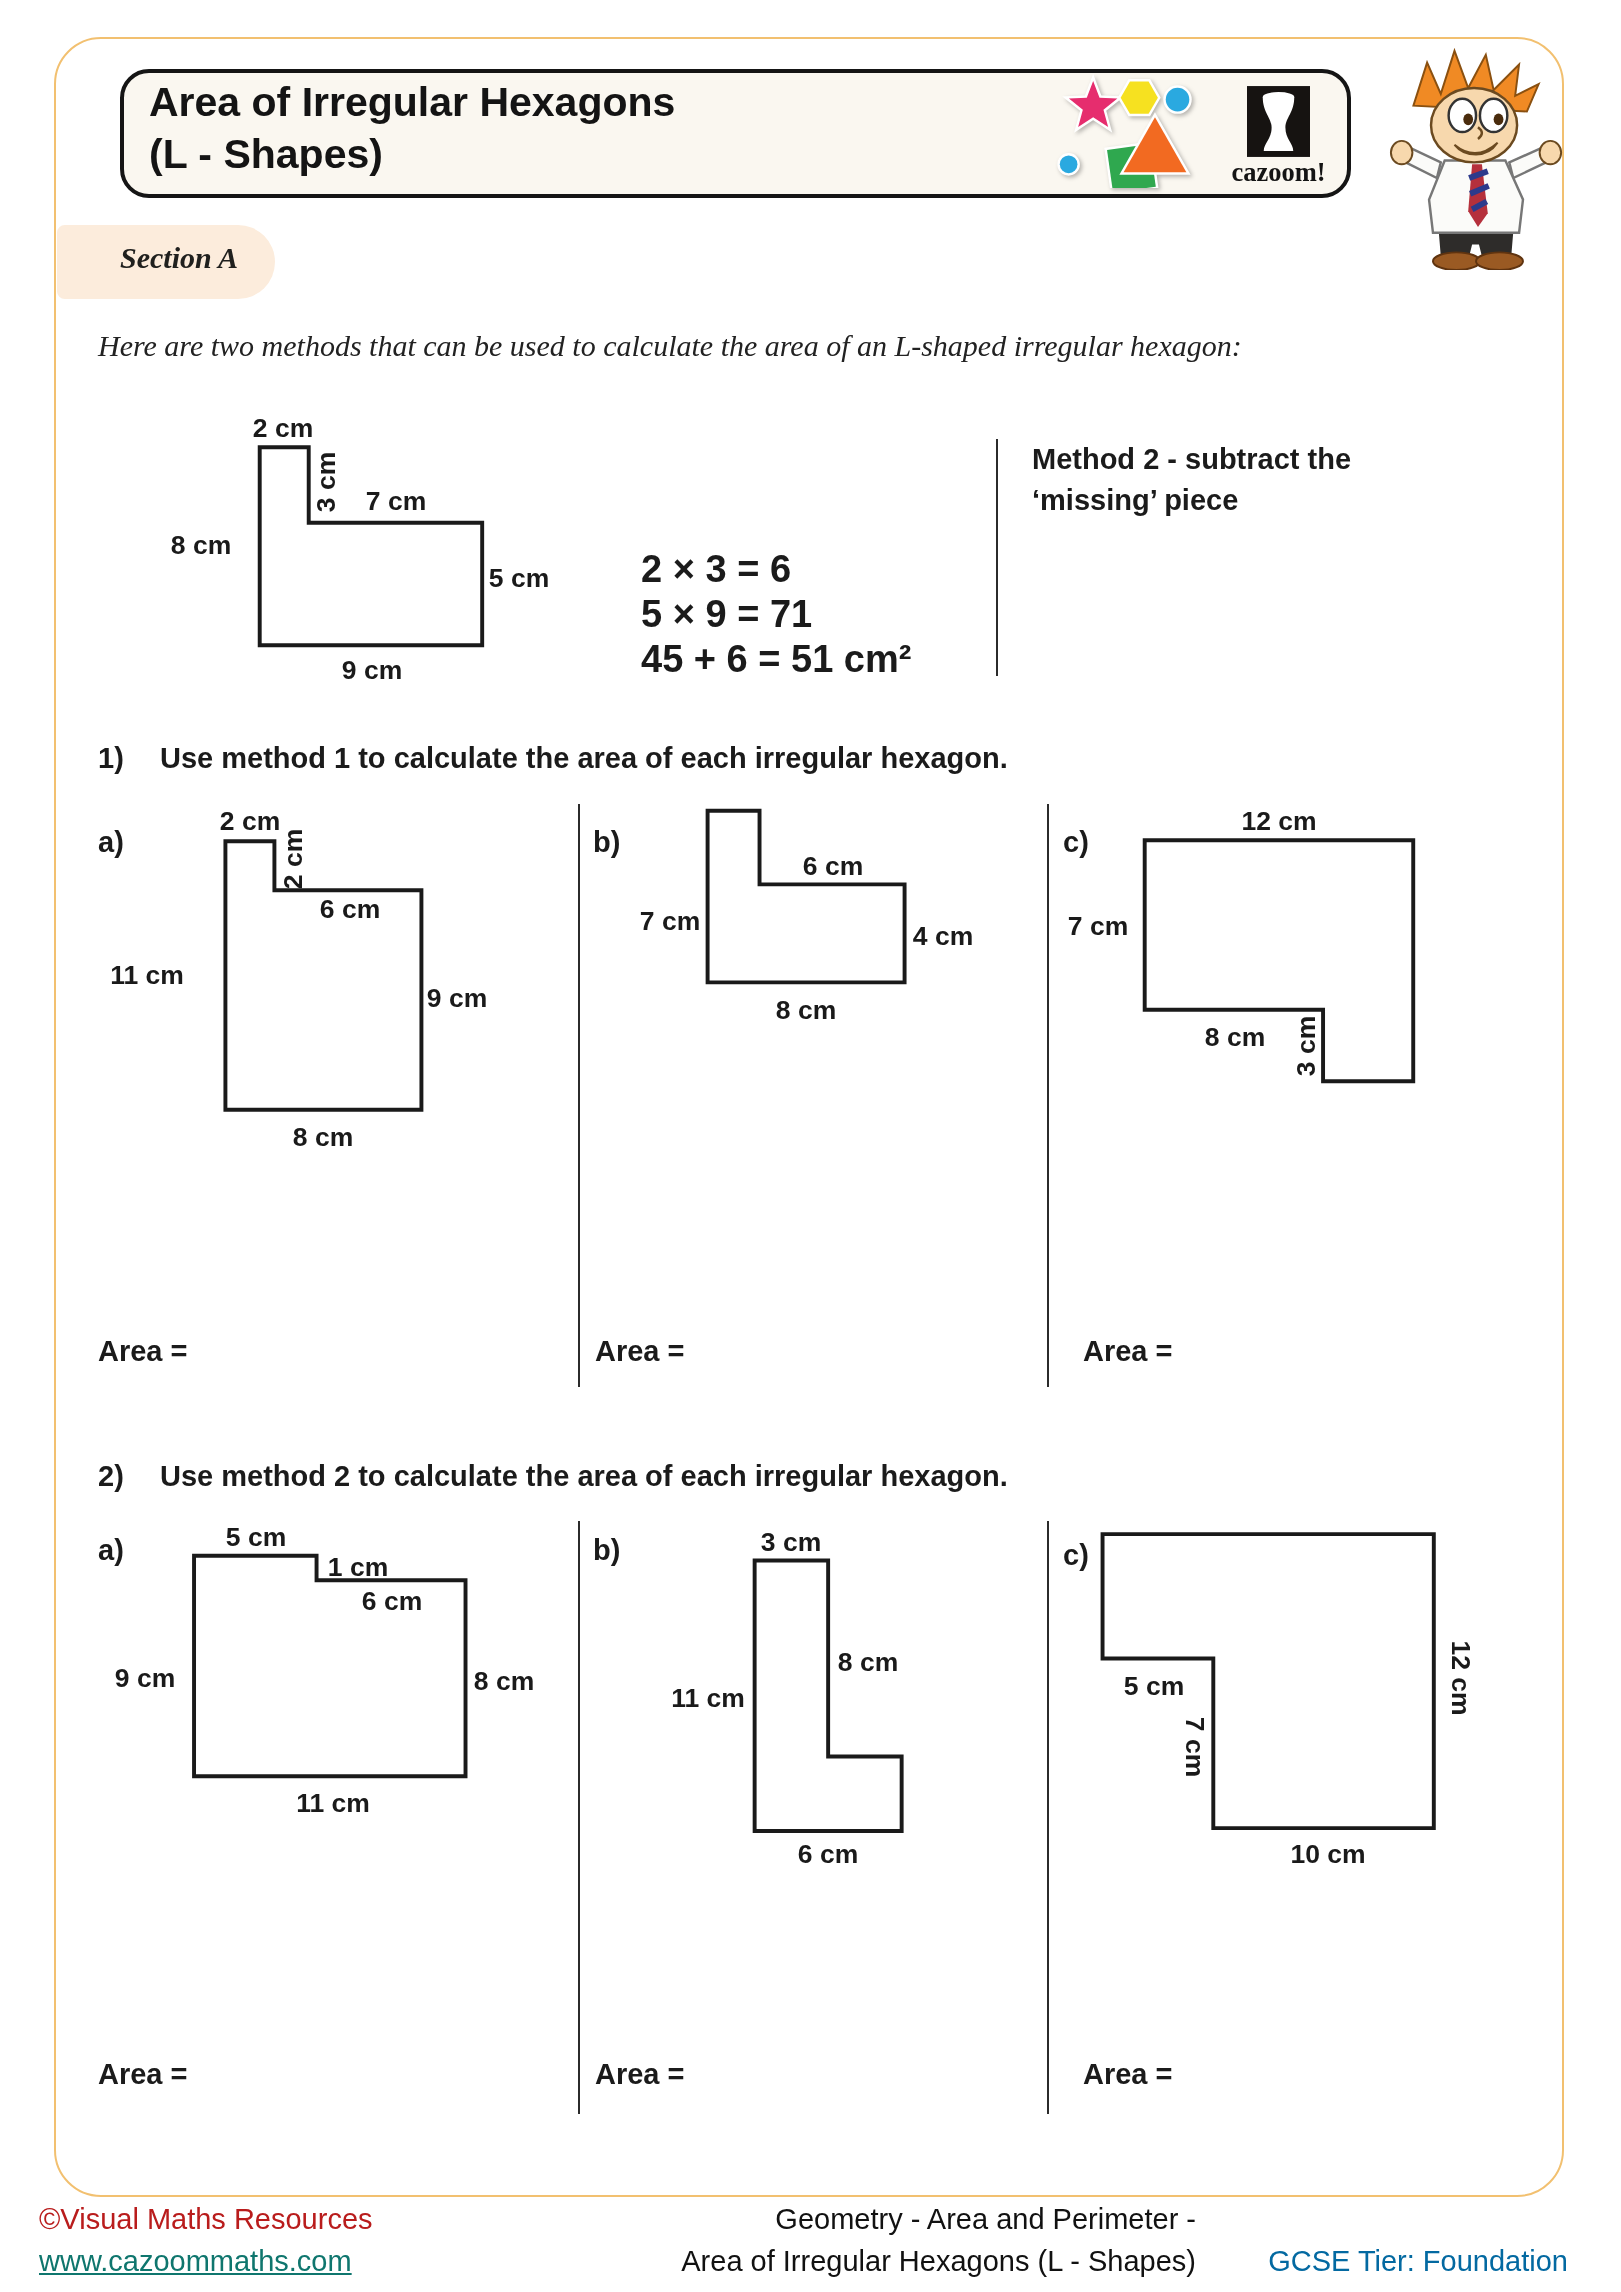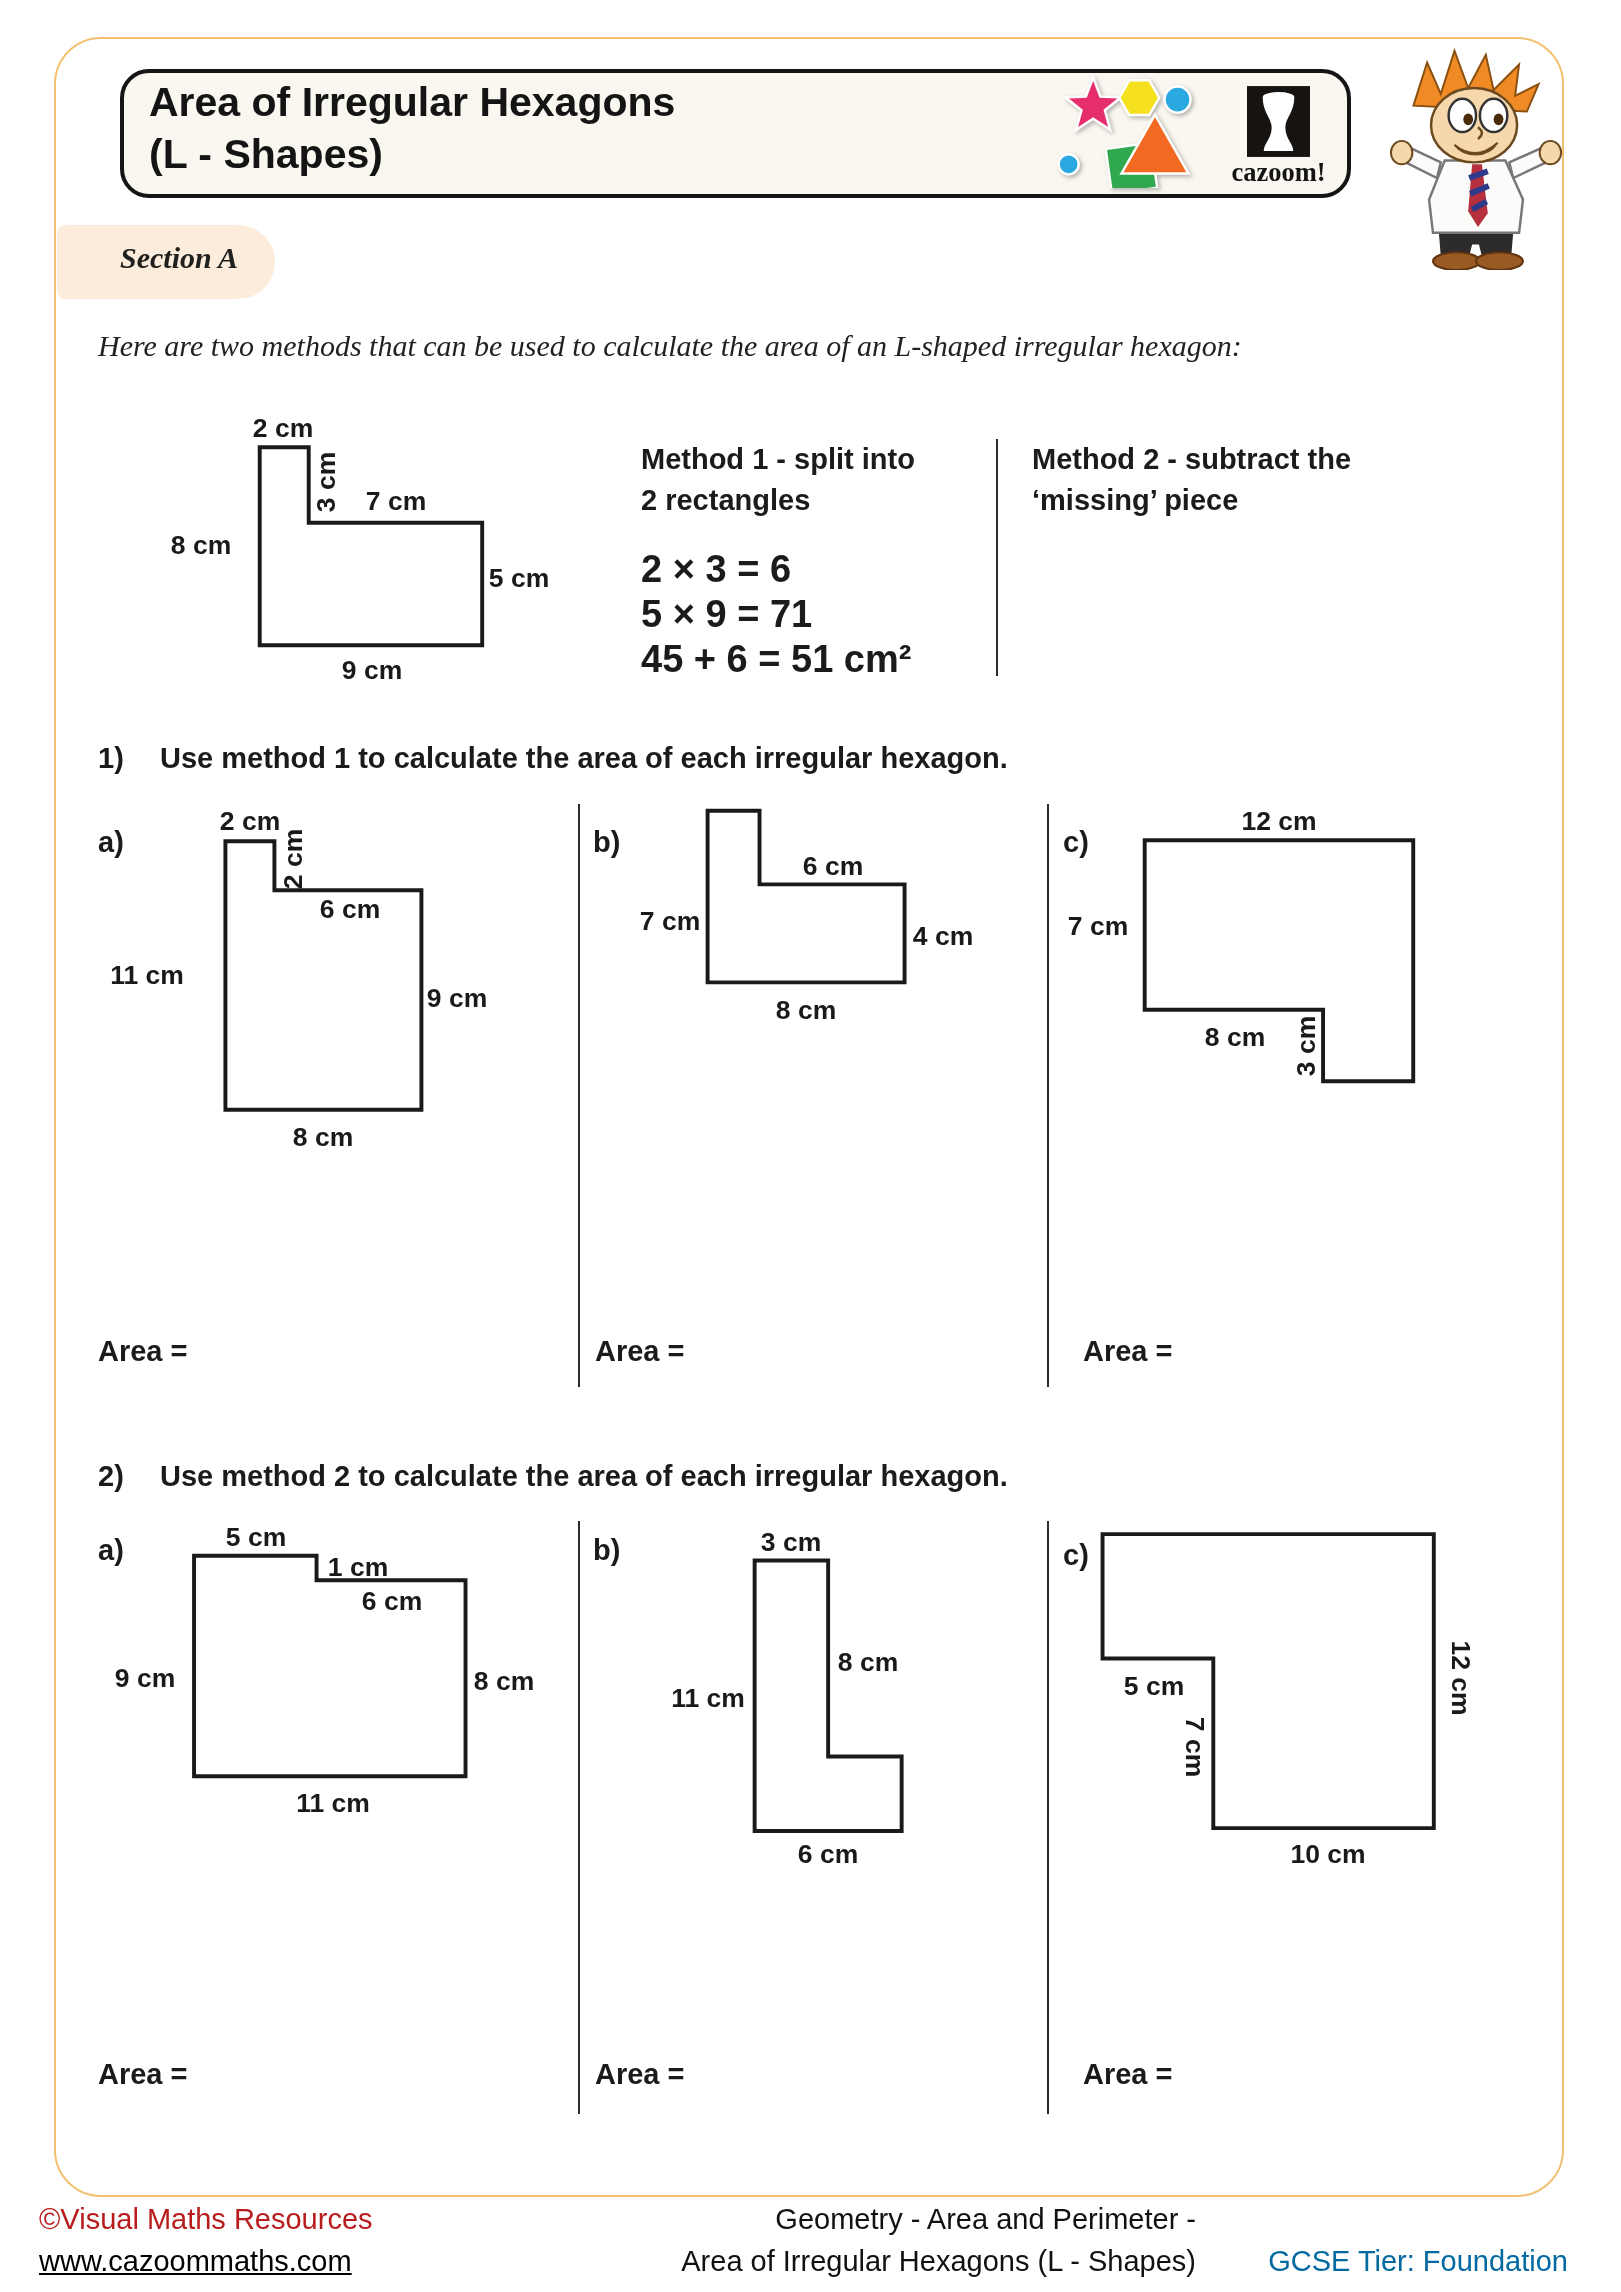--- a/index.html
+++ b/index.html
@@ -29,21 +29,21 @@
   .dim.cw{transform:translate(-50%,-50%) rotate(90deg);}
   .plabel{position:absolute;font-weight:bold;font-size:29px;}
   .prompt-num{position:absolute;font-weight:bold;font-size:29px;}
   .prompt{position:absolute;font-weight:bold;font-size:29px;}
   .method-title{position:absolute;font-weight:bold;font-size:29px;line-height:41px;}
   .method-eqs{position:absolute;font-weight:bold;font-size:38px;line-height:45px;}
   .vline{position:absolute;width:2px;background:#2b2b2b;}
   .area{position:absolute;font-weight:bold;font-size:29px;}
   .footer-text{position:absolute;font-size:29px;color:#b91c1c;}
   .footer-center{position:absolute;left:392px;width:804px;text-align:right;font-size:29px;color:#111;}
-  .footer-link{position:absolute;font-size:29px;color:#000000;text-decoration:underline;}
+  .footer-link{position:absolute;font-size:29px;color:#0f766e;text-decoration:underline;}
   .footer-right{position:absolute;left:1245px;top:2245px;width:323px;text-align:right;font-size:29px;color:#0369a1;}
 </style>
 </head>
 <body>
 
 <div class="page">
 
   <div class="frame"></div>
 
   <div class="titlebox"></div>
@@ -104,24 +104,20 @@
     <polygon points="1125,1565 1463,1565 1463,1865 1238,1865 1238,1692 1125,1692"></polygon>
   </svg>
 
   <span class="dim" style="left:283px;top:428px">2 cm</span>
   <span class="dim ccw" style="left:326px;top:482px">3 cm</span>
   <span class="dim" style="left:396px;top:501px">7 cm</span>
   <span class="dim" style="left:201px;top:545px">8 cm</span>
   <span class="dim" style="left:519px;top:578px">5 cm</span>
   <span class="dim" style="left:372px;top:670px">9 cm</span>
 
-  <div class="method-title" style="left:641px;top:439px">
-    <div>Method 1 - split into</div>
-    <div>2 rectangles</div>
-  </div>
   <div class="method-eqs" style="left:641px;top:547px">
     <div>2 × 3 = 6</div>
     <div>5 × 9 = 71</div>
     <div>45 + 6 = 51 cm²</div>
   </div>
   <div class="vline" style="left:996px;top:439px;height:237px"></div>
   <div class="method-title" style="left:1032px;top:439px">
     <div>Method 2 - subtract the</div>
     <div>‘missing’ piece</div>
   </div>

